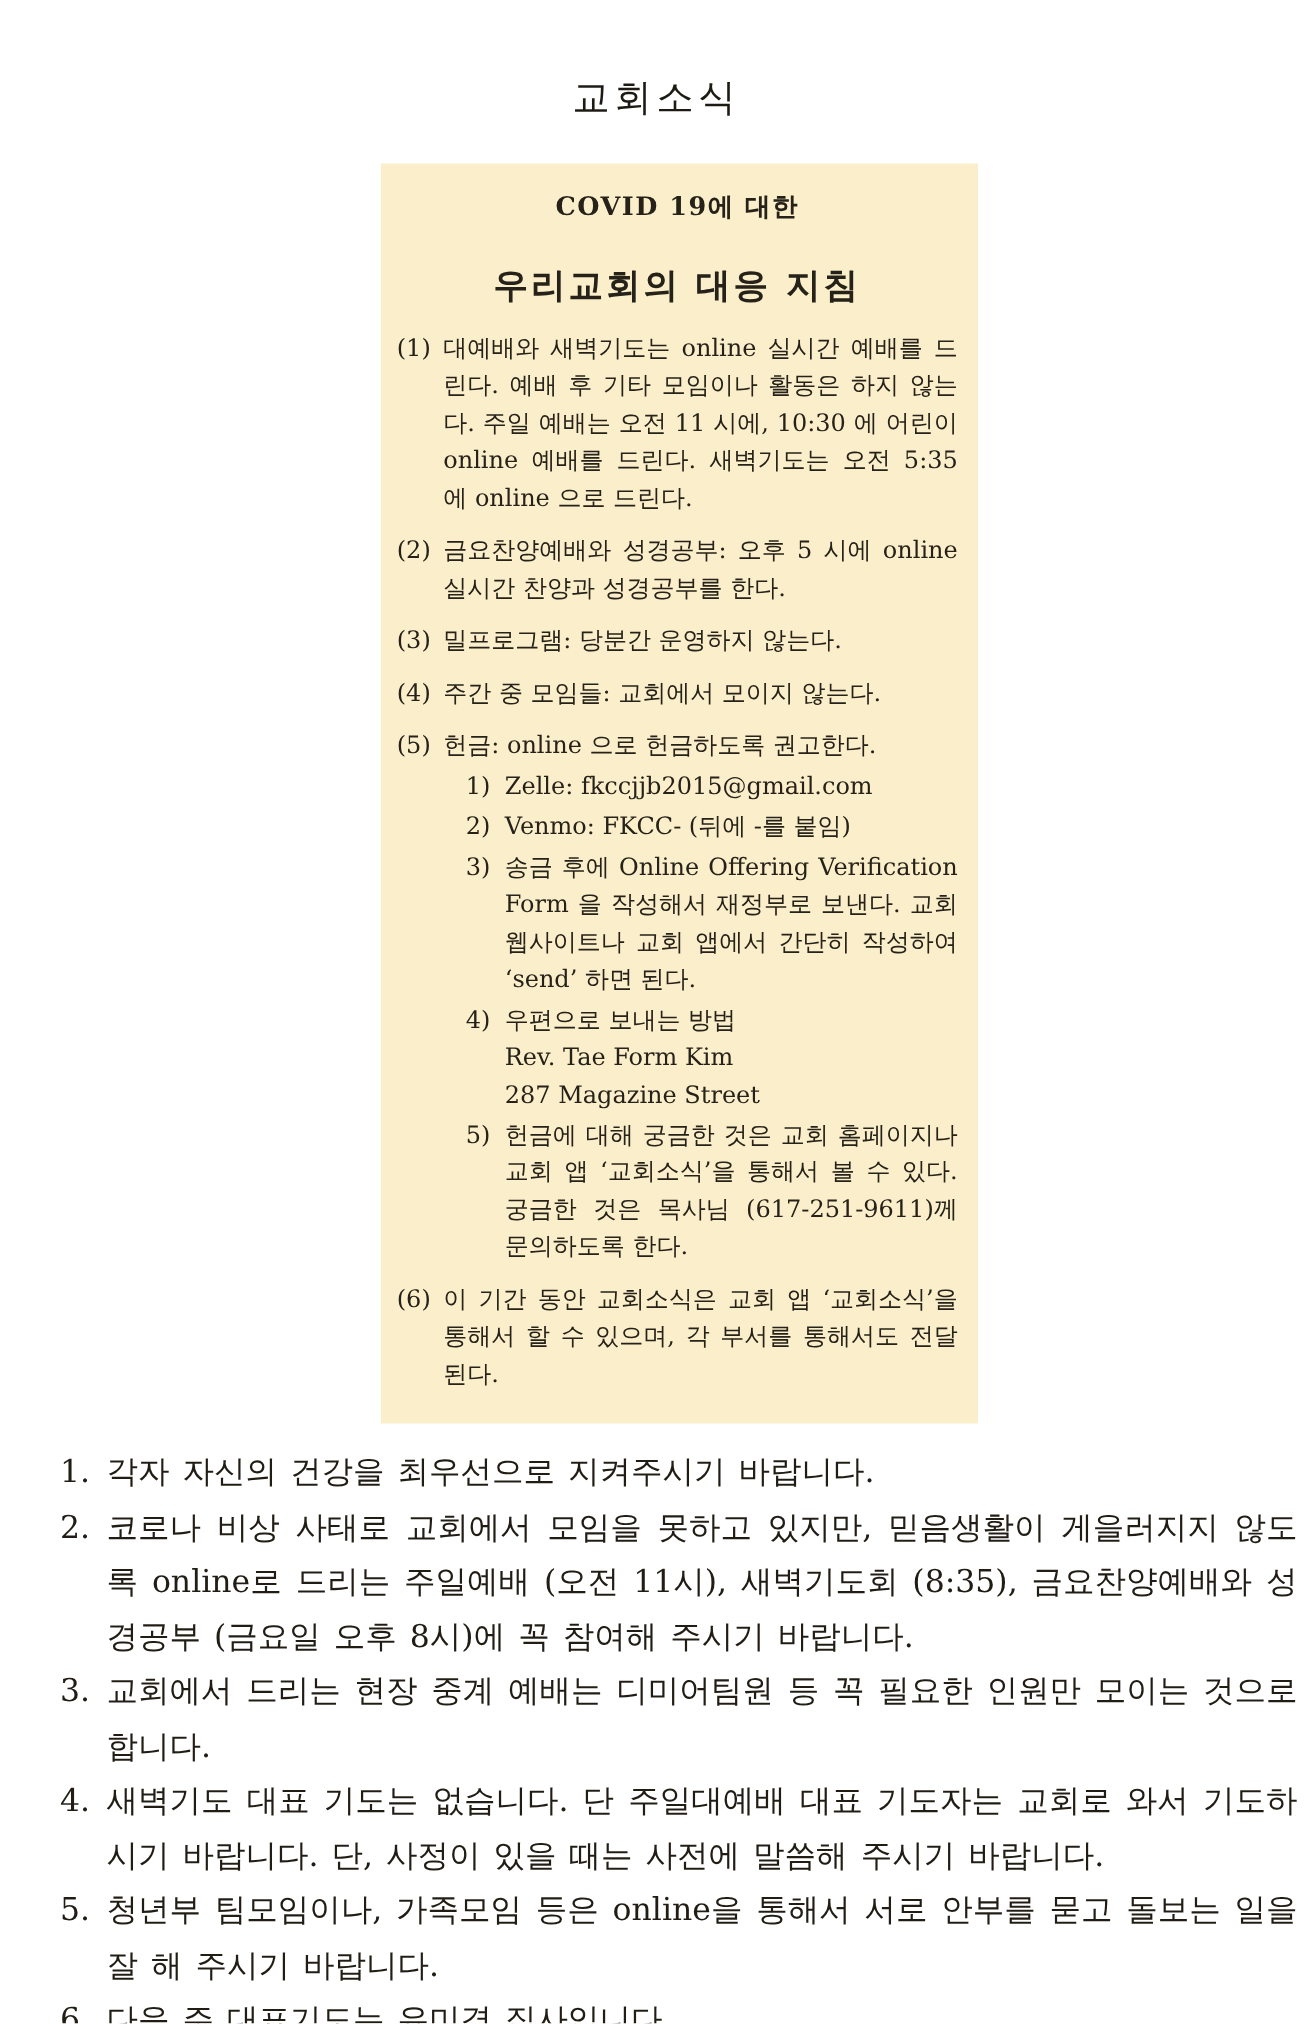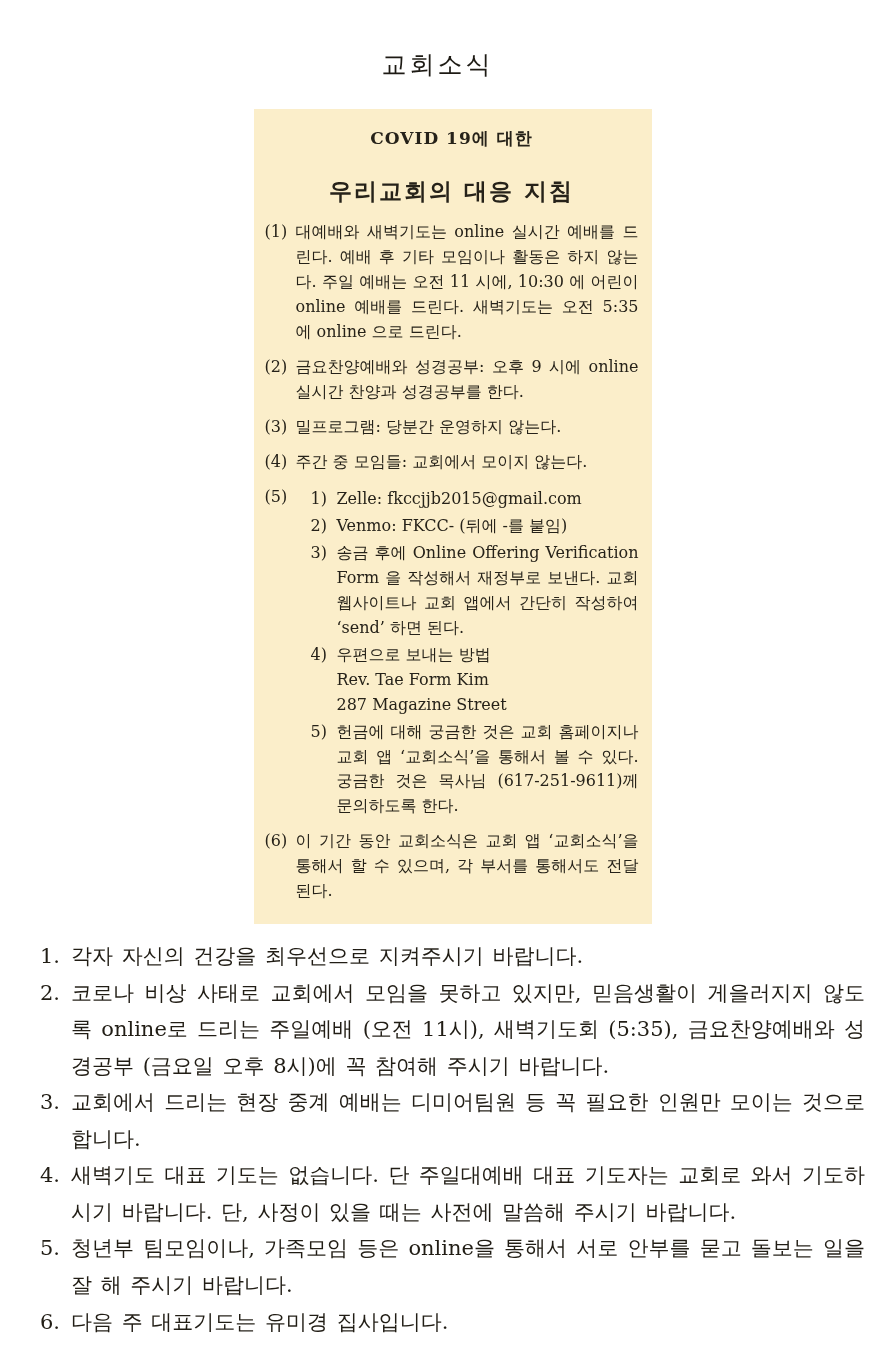--- a/index.html
+++ b/index.html
@@ -94,41 +94,42 @@
       <div class="box-item">
         <span class="box-item-label">(1)</span>
         <div class="box-item-body">
           <div class="box-item-text">대예배와 새벽기도는 online 실시간 예배를 드린다. 예배 후 기타 모임이나 활동은 하지 않는다. 주일 예배는 오전 11 시에, 10:30 에 어린이 online 예배를 드린다. 새벽기도는 오전 5:35 에 online 으로 드린다.</div>
         </div>
       </div>
 
       <div class="box-item">
         <span class="box-item-label">(2)</span>
         <div class="box-item-body">
-          <div class="box-item-text">금요찬양예배와 성경공부: 오후 9 시에 online 실시간 찬양과 성경공부를 한다.</div>
+          <div class="box-item-text">금요찬양예배와 성경공부: 오후 5 시에 online 실시간 찬양과 성경공부를 한다.</div>
         </div>
       </div>
 
       <div class="box-item">
         <span class="box-item-label">(3)</span>
         <div class="box-item-body">
           <div class="box-item-text">밀프로그램: 당분간 운영하지 않는다.</div>
         </div>
       </div>
 
       <div class="box-item">
         <span class="box-item-label">(4)</span>
         <div class="box-item-body">
           <div class="box-item-text">주간 중 모임들: 교회에서 모이지 않는다.</div>
         </div>
       </div>
 
       <div class="box-item">
         <span class="box-item-label">(5)</span>
         <div class="box-item-body">
+          <div class="box-item-text">헌금: online 으로 헌금하도록 권고한다.</div>
 
           <div class="subitems">
 
             <div class="subitem">
               <span class="subitem-label">1)</span>
               <div class="subitem-body">
                 <div class="subitem-text">Zelle: fkccjjb2015@gmail.com</div>
               </div>
             </div>
 
@@ -177,21 +178,21 @@
 
     <div class="right-col">
 
       <div class="r-item">
         <span class="r-label">1.</span>
         <div class="r-text">각자 자신의 건강을 최우선으로 지켜주시기 바랍니다.</div>
       </div>
 
       <div class="r-item">
         <span class="r-label">2.</span>
-        <div class="r-text">코로나 비상 사태로 교회에서 모임을 못하고 있지만, 믿음생활이 게을러지지 않도록 online로 드리는 주일예배 (오전 11시), 새벽기도회 (5:35), 금요찬양예배와 성경공부 (금요일 오후 8시)에 꼭 참여해 주시기 바랍니다.</div>
+        <div class="r-text">코로나 비상 사태로 교회에서 모임을 못하고 있지만, 믿음생활이 게을러지지 않도록 online로 드리는 주일예배 (오전 11시), 새벽기도회 (8:35), 금요찬양예배와 성경공부 (금요일 오후 8시)에 꼭 참여해 주시기 바랍니다.</div>
       </div>
 
       <div class="r-item">
         <span class="r-label">3.</span>
         <div class="r-text">교회에서 드리는 현장 중계 예배는 디미어팀원 등 꼭 필요한 인원만 모이는 것으로 합니다.</div>
       </div>
 
       <div class="r-item">
         <span class="r-label">4.</span>
         <div class="r-text">새벽기도 대표 기도는 없습니다. 단 주일대예배 대표 기도자는 교회로 와서 기도하시기 바랍니다. 단, 사정이 있을 때는 사전에 말씀해 주시기 바랍니다.</div>

